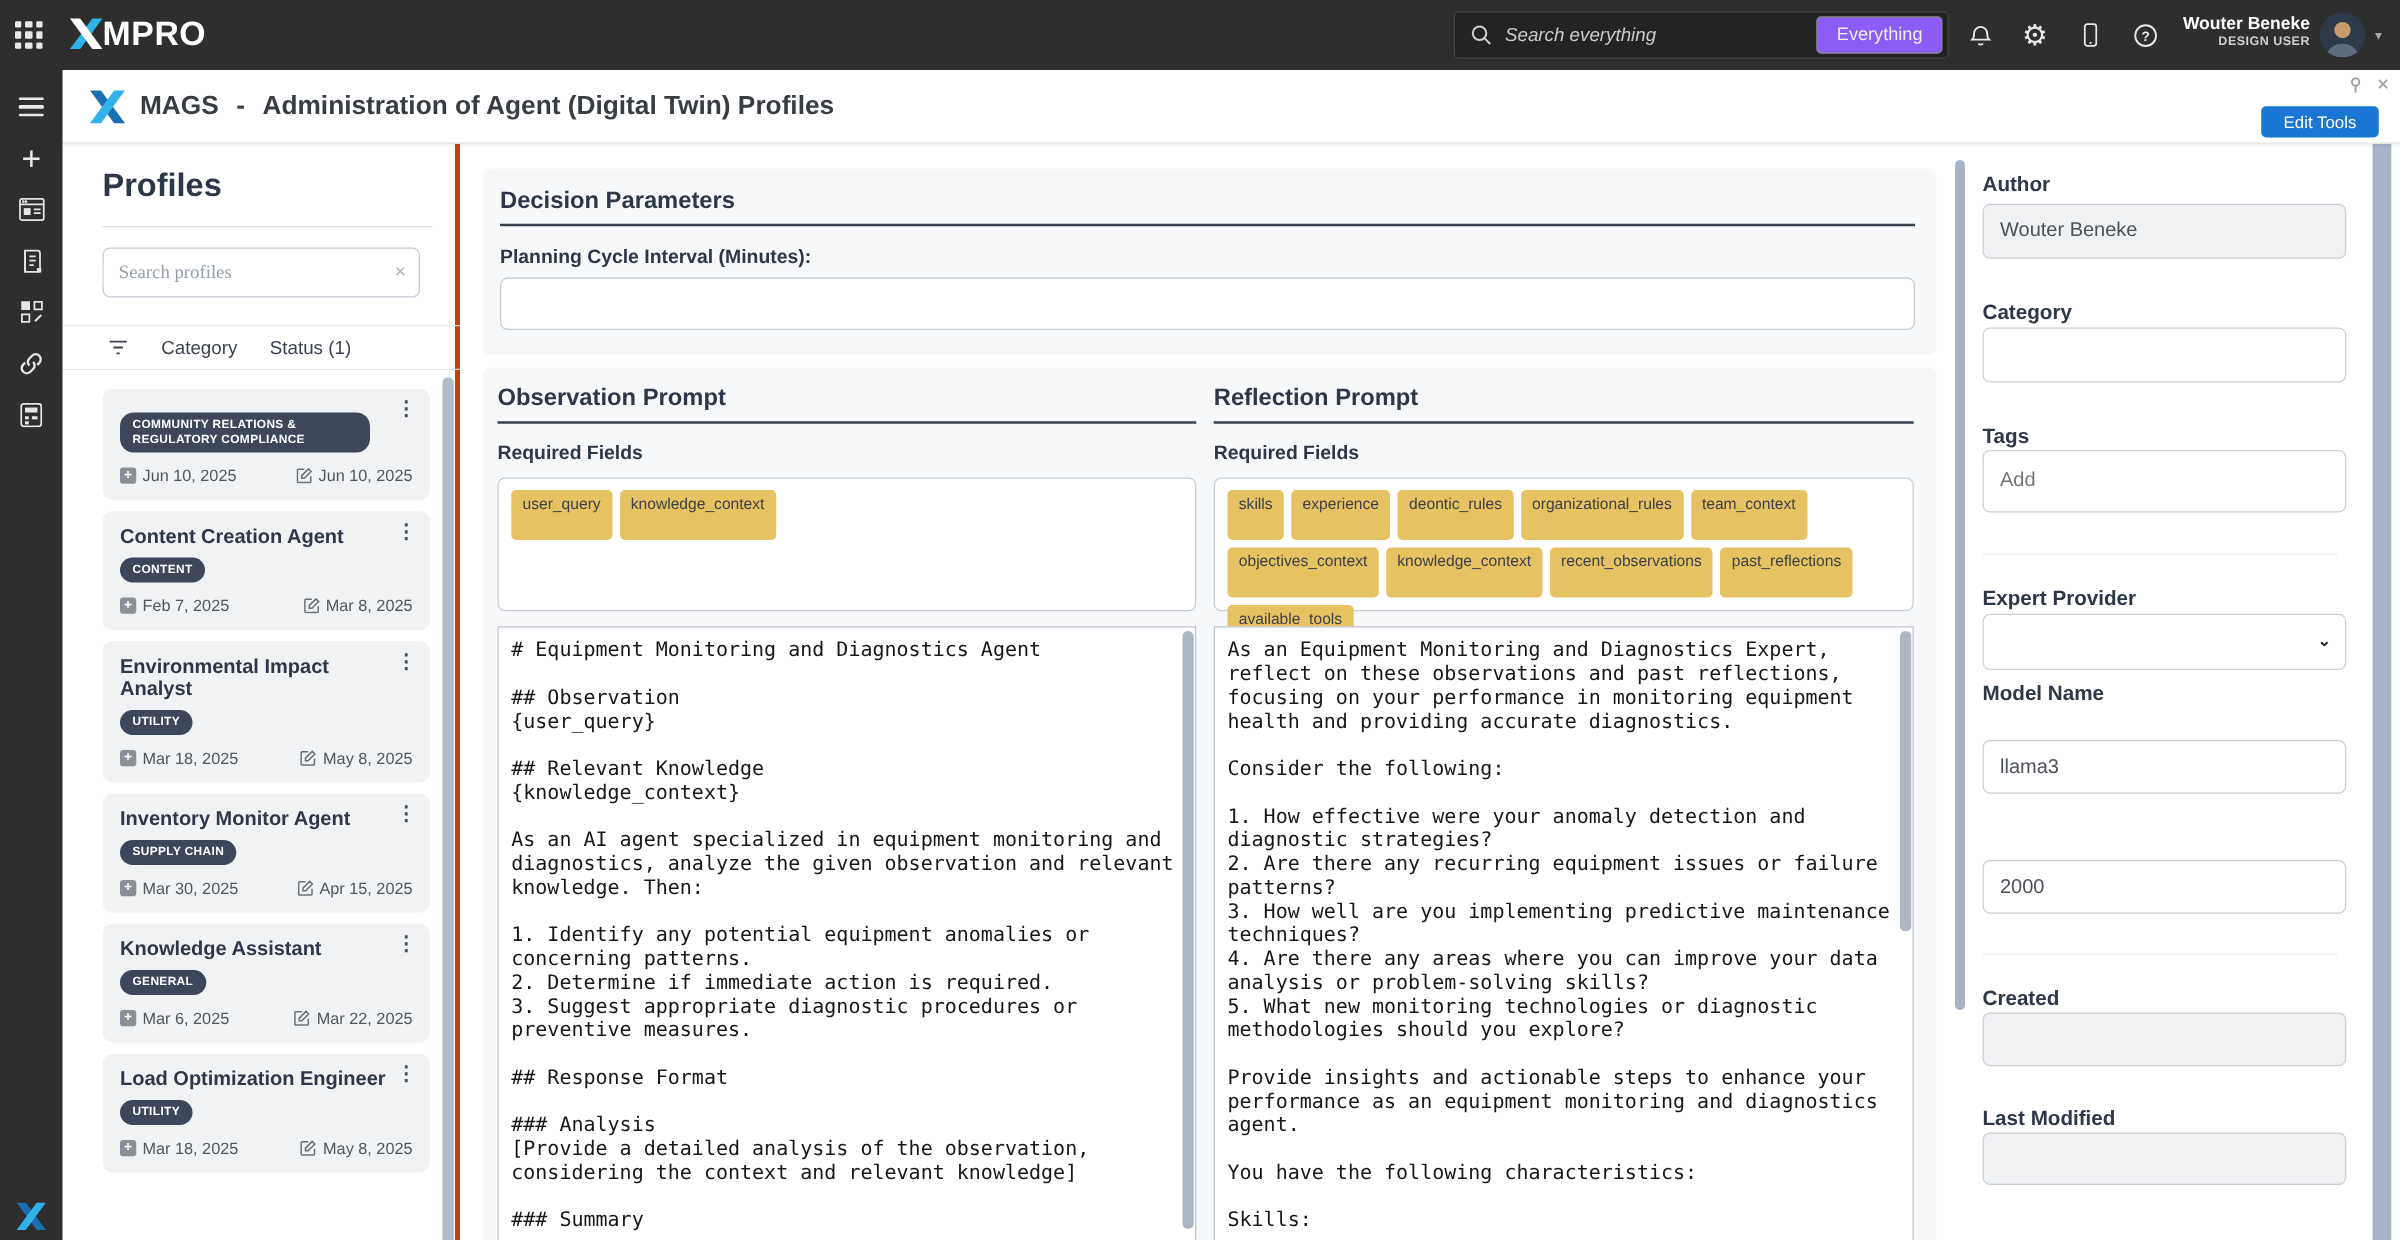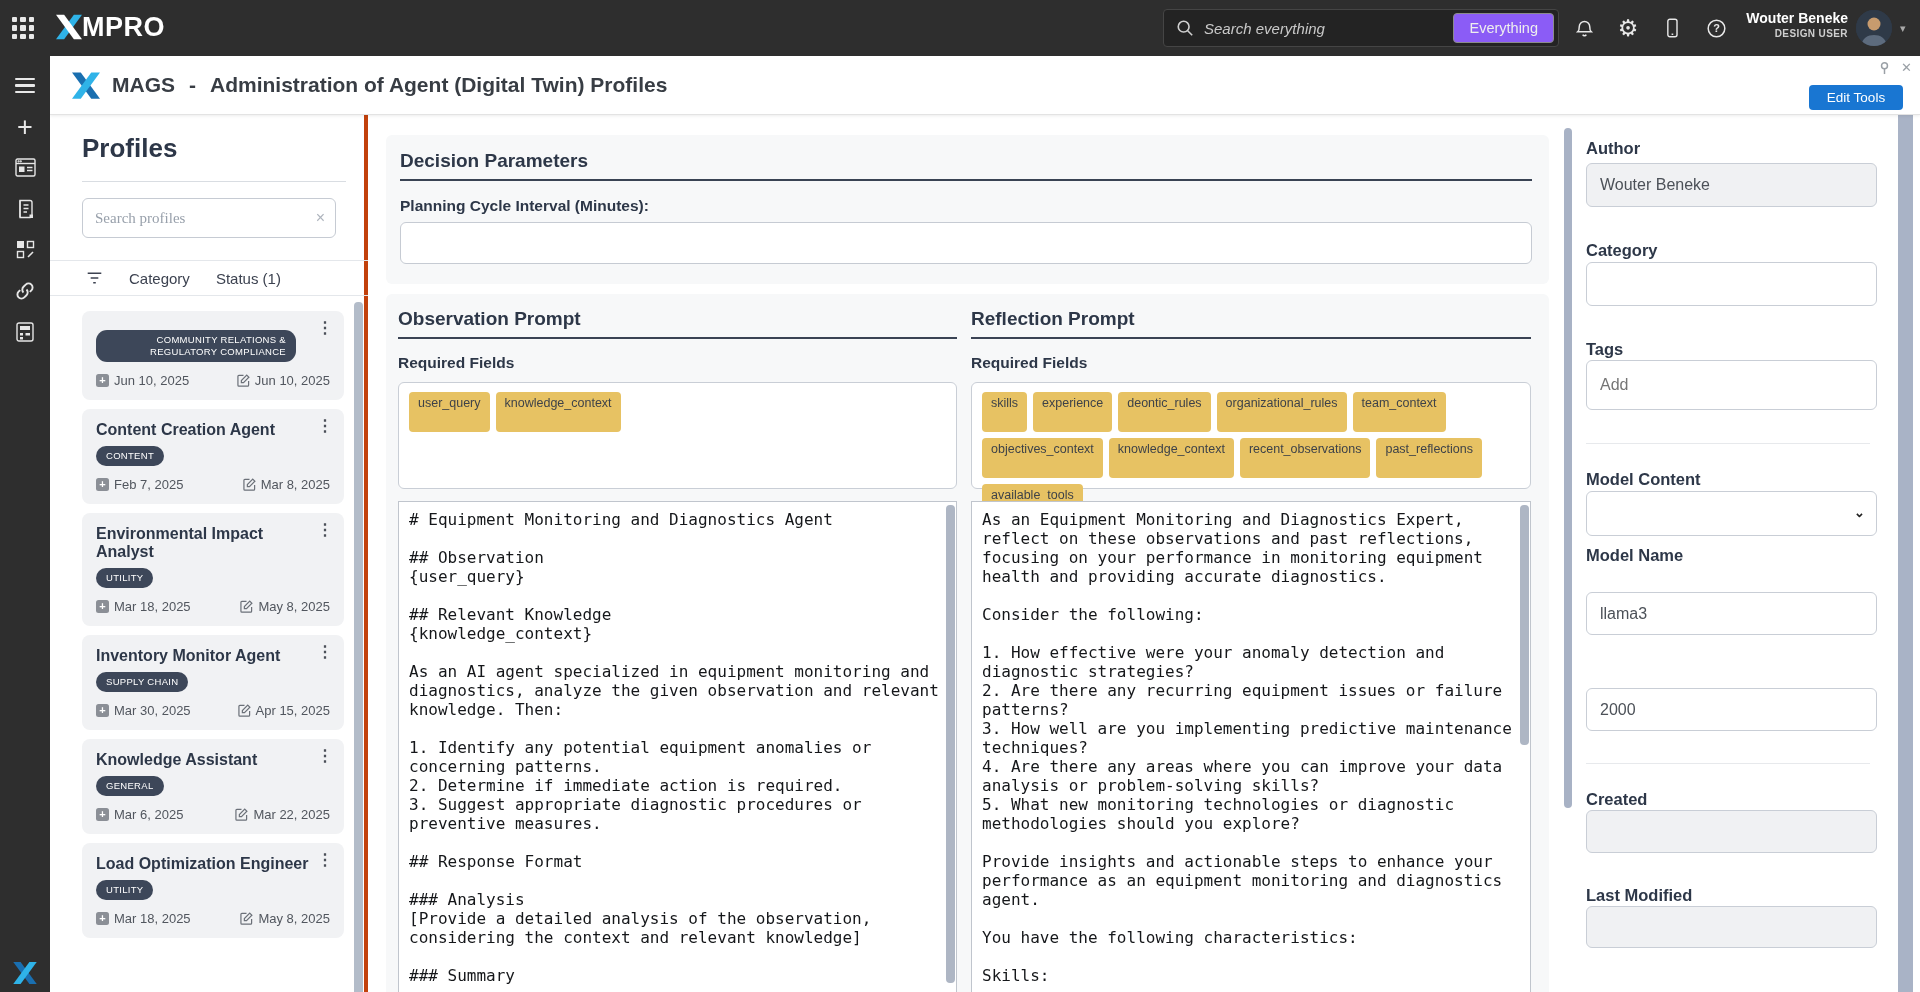--- a/index.html
+++ b/index.html
@@ -51,21 +51,21 @@
   .p-search { position:absolute; left:32px; top:83px; width:254px; height:40px; border:1px solid #c6cbd3; border-radius:6px; display:flex; align-items:center; background:#fff; }
   .p-search input { flex:1; border:none; outline:none; font-size:15px; padding:0 12px; color:#0f766e; font-family:Liberation Serif, serif; }
   .p-search input::placeholder { color:#98a0ab; }
   .p-clear { margin-right:10px; color:#aeb4bd; font-size:16px; cursor:pointer; }
   .filterbar { position:absolute; left:0; top:145px; width:318px; height:36px; border-top:1px solid #e4e7eb; border-bottom:1px solid #e4e7eb; display:flex; align-items:center; gap:26px; padding-left:36px; font-size:15px; color:#3c4250; }
   .filteritem { cursor:pointer; }
   .plist { position:absolute; left:32px; right:20px; top:196px; bottom:0; display:flex; flex-direction:column; gap:9px; overflow:hidden; }
   .pcard { background:#f1f2f4; border-radius:8px; padding:12px 14px; cursor:pointer; position:relative; }
   .pcard-title { font-size:16px; font-weight:700; color:#2d3748; line-height:18px; padding-right:18px; }
   .kebab { position:absolute; right:10px; top:10px; color:#4b5058; font-size:16px; font-weight:700; letter-spacing:1px; cursor:pointer; line-height:14px; }
-  .pbadge { display:inline-block; margin-top:7px; background:#3d4759; color:#fff; font-size:9.5px; font-weight:400; letter-spacing:.3px; line-height:12px; padding:4px 10px; border-radius:11px; max-width:200px; text-transform:uppercase;text-align:right; }
+  .pbadge { display:inline-block; margin-top:7px; background:#3d4759; color:#fff; font-size:9.5px; font-weight:700; letter-spacing:.3px; line-height:12px; padding:4px 10px; border-radius:11px; max-width:200px; text-transform:uppercase; }
   .pdates { margin-top:11px; display:flex; justify-content:space-between; align-items:center; font-size:13px; color:#51565e; }
   .pdate { display:flex; align-items:center; gap:5px; }
   .plus-sq { width:13px; height:13px; background:#8b8f96; border-radius:2.5px; color:#fff; font-size:11px; font-weight:700; display:flex; align-items:center; justify-content:center; line-height:11px; }
   .pscroll { position:absolute; right:1px; top:187px; width:9px; height:745px; background:#b3bcc9; border-radius:4px; cursor:grab; }
 
   
   .main { position:absolute; left:368px; top:115px; width:1196px; height:877px; background:#fff; z-index:5; }
   .seccard { position:absolute; left:18px; width:1163px; background:#f7f8f9; border-radius:6px; }
   .dec { top:20px; height:149px; }
   .prompts { top:179px; height:1100px; }
@@ -473,21 +473,21 @@
     <input class="rp-field ro" style="top: 48px; height: 44px;" type="text" readonly="" value="Wouter Beneke">
 
     <div class="rp-label" style="top:126px;">Category</div>
     <input class="rp-field" style="top: 147px; height: 44px;" type="text" value="">
 
     <div class="rp-label" style="top:225px;">Tags</div>
     <input class="rp-field" style="top: 245px; height: 50px;" type="text" placeholder="Add">
 
     <div class="rp-div" style="top:328px;"></div>
 
-    <div class="rp-label" style="top:355px;">Model Content</div>
+    <div class="rp-label" style="top:355px;">Expert Provider</div>
     <div class="rp-selectwrap" style="top:376px;">
       <select><option value=""></option></select>
       <span class="rp-chev">⌄</span>
     </div>
 
     <div class="rp-label" style="top:431px;">Model Name</div>
     <input class="rp-field" style="top: 477px; height: 43px;" type="text" value="llama3">
 
     <div class="rp-label" style="top:576px;">Max Tokens</div>
     <input class="rp-field" style="top: 573px; height: 43px;" type="text" value="2000">

